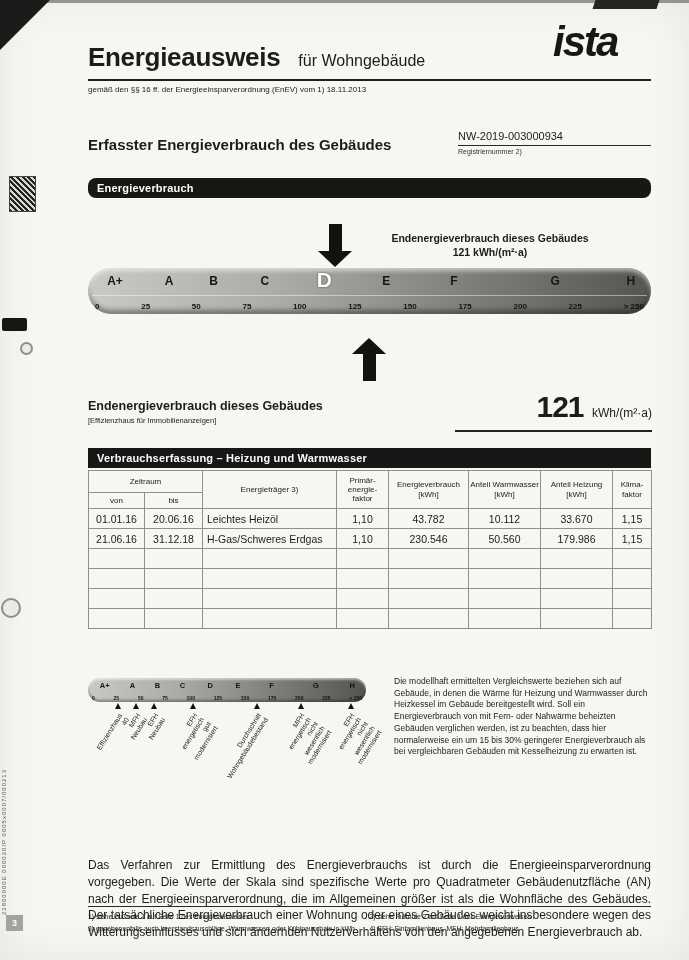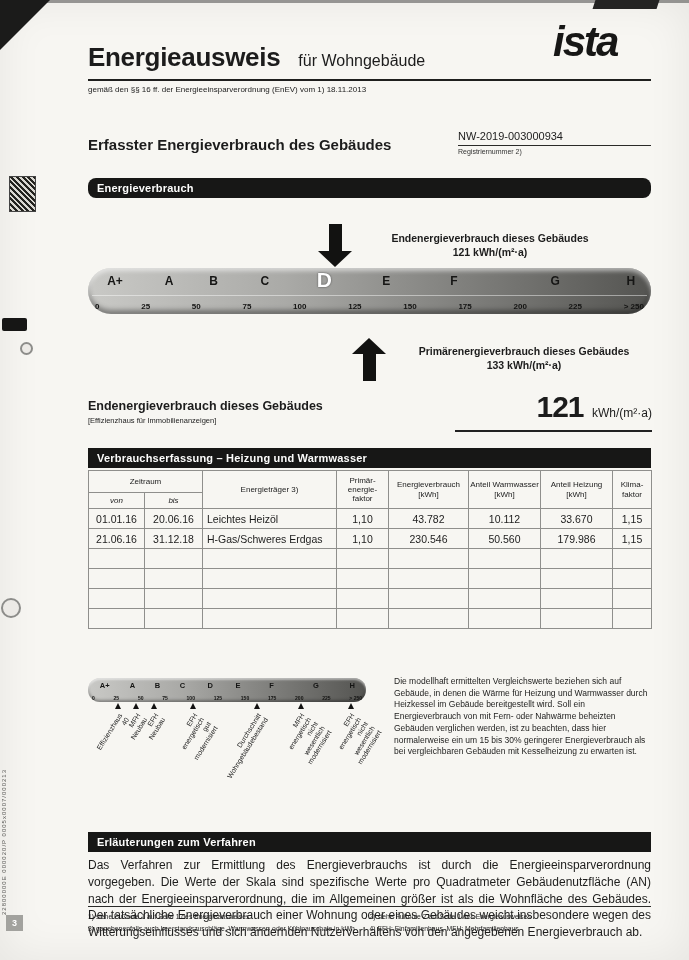--- a/index.html
+++ b/index.html
@@ -70,21 +70,21 @@
   .endenergy-rule { left:455px; top:430px; width:197px; height:1.5px; background:#222; }
 
   
   #ctable { position:absolute; left:88px; top:470px; width:563px; border-collapse:collapse; table-layout:fixed; }
   #ctable th, #ctable td { border:1px solid #8f8f8c; }
   #ctable { border:1.5px solid #4a4a47; }
   #ctable th { font-size:8px; font-weight:normal; padding:2px 1px; line-height:1.15; text-align:center; vertical-align:middle; color:#222; }
   #ctable td { font-size:10.5px; height:20px; padding:0 4px; text-align:center; vertical-align:middle; }
   #ctable td.traeger { text-align:left; }
   #ctable tr.h1 th { height:22px; }
-  #ctable tr.h2 th { height:16px;font-style:italic; }
+  #ctable tr.h2 th { height:16px; }
 
   
   #smallband { left:88px; top:678px; width:278px; height:24px; border-radius:12px;
                background:linear-gradient(to right,#c9c9c6,#a8a8a5 35%,#89898 6 58%,#545451 100%);
                background:linear-gradient(to right,#c9c9c6,#a8a8a5 35%,#898986 58%,#545451 100%);
                box-shadow: inset 0 2px 2px rgba(255,255,255,.5), inset 0 -2px 3px rgba(0,0,0,.35); }
   .sb-letter { position:absolute; top:3px; transform:translateX(-50%); font-size:7.5px; font-weight:bold; color:#151514; }
   .sb-ticks { position:absolute; left:4px; right:4px; bottom:1px; display:flex; justify-content:space-between;
               font-size:5px; font-weight:bold; color:#131312; }
   .sb-marker { position:absolute; top:703px; width:0; height:0;
@@ -163,24 +163,20 @@
       <span>200</span>
       <span>225</span>
       <span>&gt; 250</span>
     </div>
   </div>
 
   <div class="abs arrow" id="arrow-up">
     <div class="head-up"></div>
     <div class="shaft"></div>
   </div>
-  <div class="abs arrow-label" id="primary-label">
-    <div>Primärenergieverbrauch dieses Gebäudes</div>
-    <div>133 kWh/(m²·a)</div>
-  </div>
 
   <div class="abs endenergy-title">Endenergieverbrauch dieses Gebäudes</div>
   <div class="abs endenergy-note">[Effizienzhaus für Immobilienanzeigen]</div>
   <div class="abs endenergy-value">
     <span class="num">121</span>
     <span class="unit">kWh/(m²·a)</span>
   </div>
   <div class="abs endenergy-rule"></div>
 
   <div class="bar" id="bar2">Verbrauchserfassung – Heizung und Warmwasser</div>
@@ -326,21 +322,20 @@
     <div class="rot-anchor" style="left:212px">
         <span>MFH energetisch nicht wesentlich modernisiert</span>
       </div>
     <div class="rot-anchor" style="left:262px">
         <span>EFH energetisch nicht wesentlich modernisiert</span>
       </div>
   </div>
 
   <div class="abs vg-text">Die modellhaft ermittelten Vergleichswerte beziehen sich auf Gebäude, in denen die Wärme für Heizung und Warmwasser durch Heizkessel im Gebäude bereitgestellt wird. Soll ein Energieverbrauch von mit Fern- oder Nahwärme beheizten Gebäuden verglichen werden, ist zu beachten, dass hier normalerweise ein um 15 bis 30% geringerer Energieverbrauch als bei vergleichbaren Gebäuden mit Kesselheizung zu erwarten ist.</div>
 
-  <div class="bar" id="bar4">Erläuterungen zum Verfahren</div>
   <div class="abs erl-text">Das Verfahren zur Ermittlung des Energieverbrauchs ist durch die Energieeinsparverordnung vorgegeben. Die Werte der Skala sind spezifische Werte pro Quadratmeter Gebäudenutzfläche (AN) nach der Energieeinsparverordnung, die im Allgemeinen größer ist als die Wohnfläche des Gebäudes. Der tatsächliche Energieverbrauch einer Wohnung oder eines Gebäudes weicht insbesondere wegen des Witterungseinflusses und sich ändernden Nutzerverhaltens von den angegebenen Energieverbrauch ab.</div>
 
   <div class="abs footnotes">
     <div class="col">
       <div>1) siehe Fußnote 1 auf Seite 1 des Energieausweises</div>
       <div>3) gegebenenfalls auch Leerstandszuschläge, Warmwasser- oder Kühlpauschale in kWh</div>
     </div>
     <div class="col">
       <div>2) siehe Fußnote 2 auf Seite 1 des Energieausweises</div>
       <div>4) EFH: Einfamilienhaus, MFH: Mehrfamilienhaus</div>

